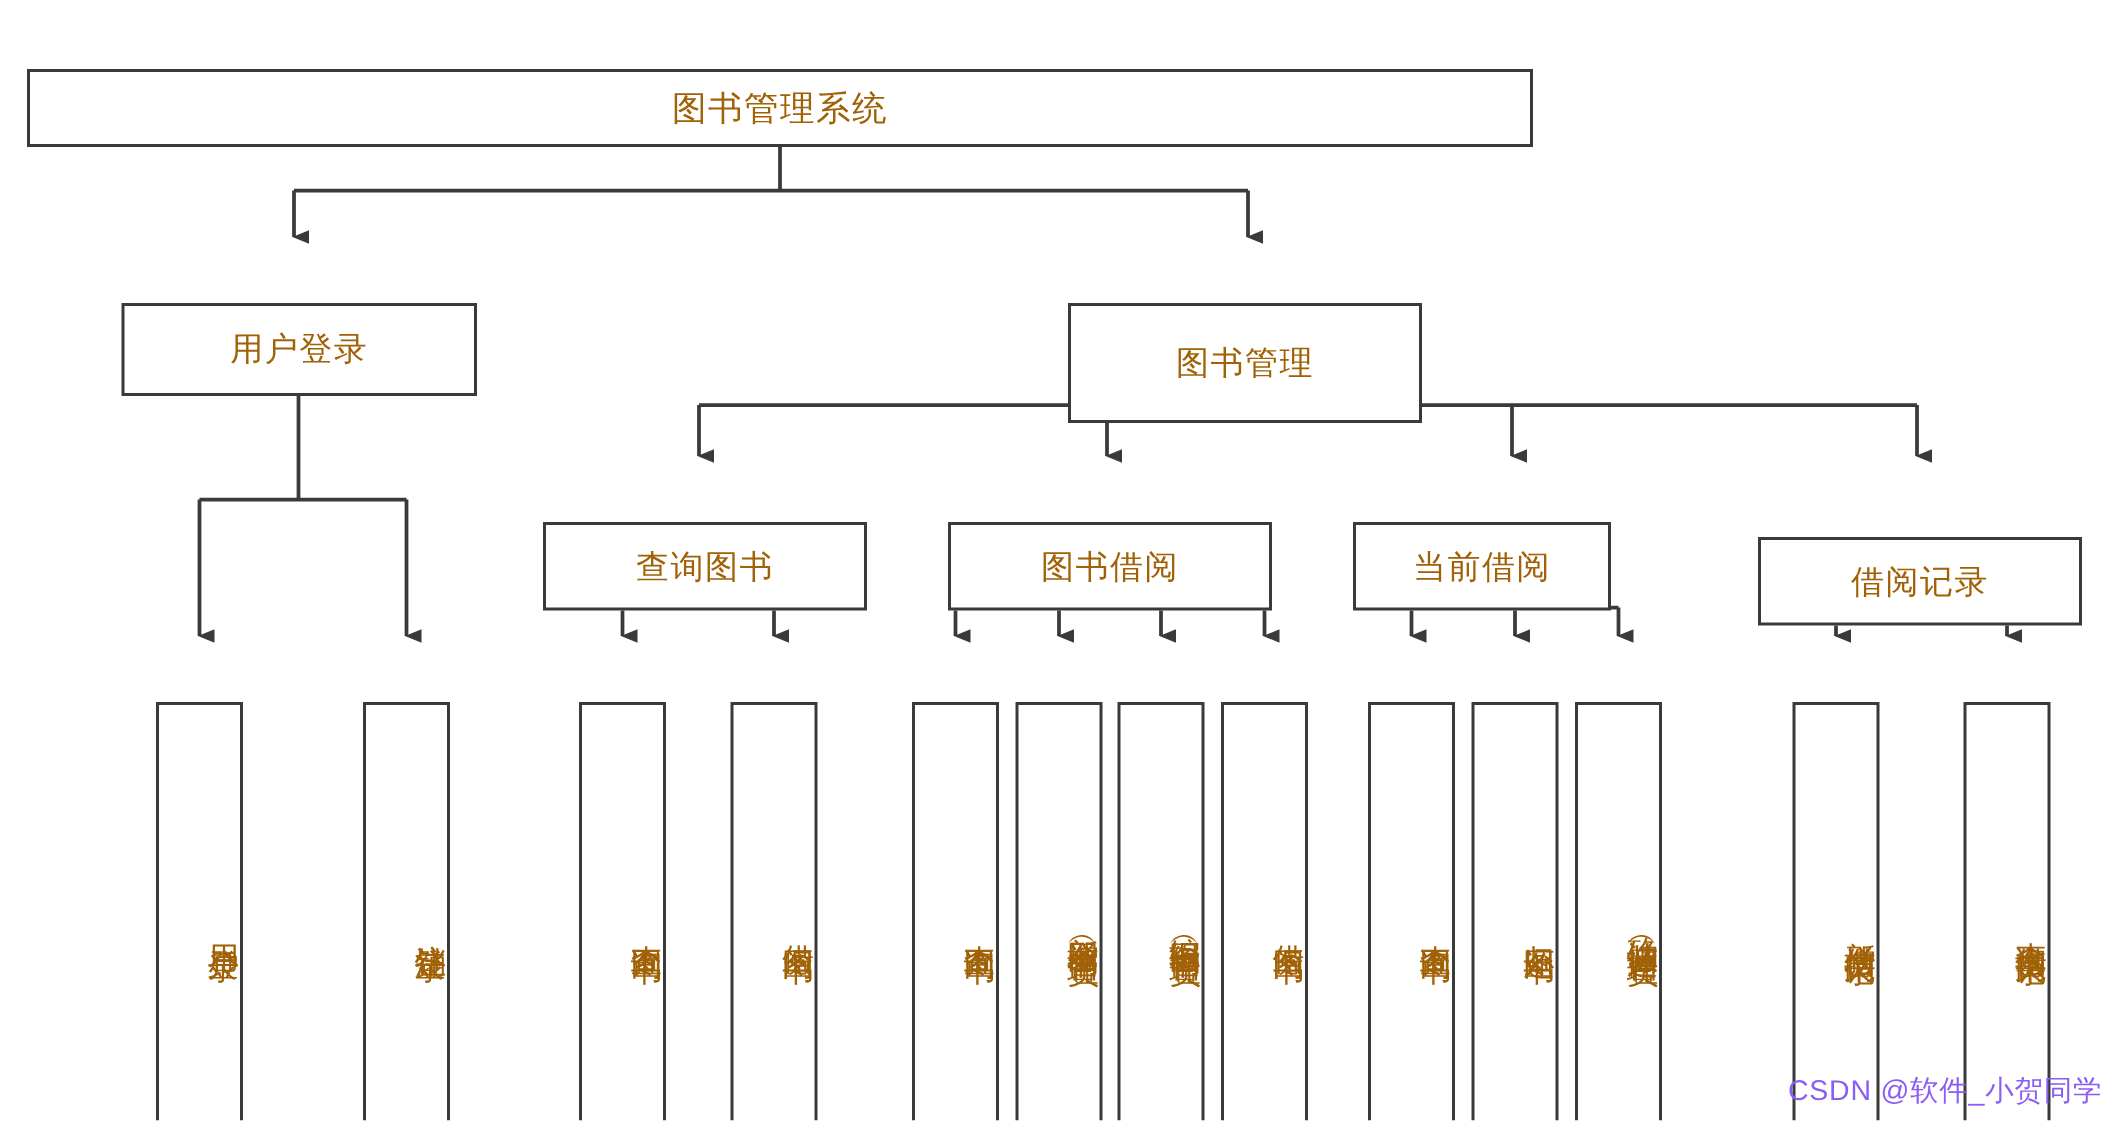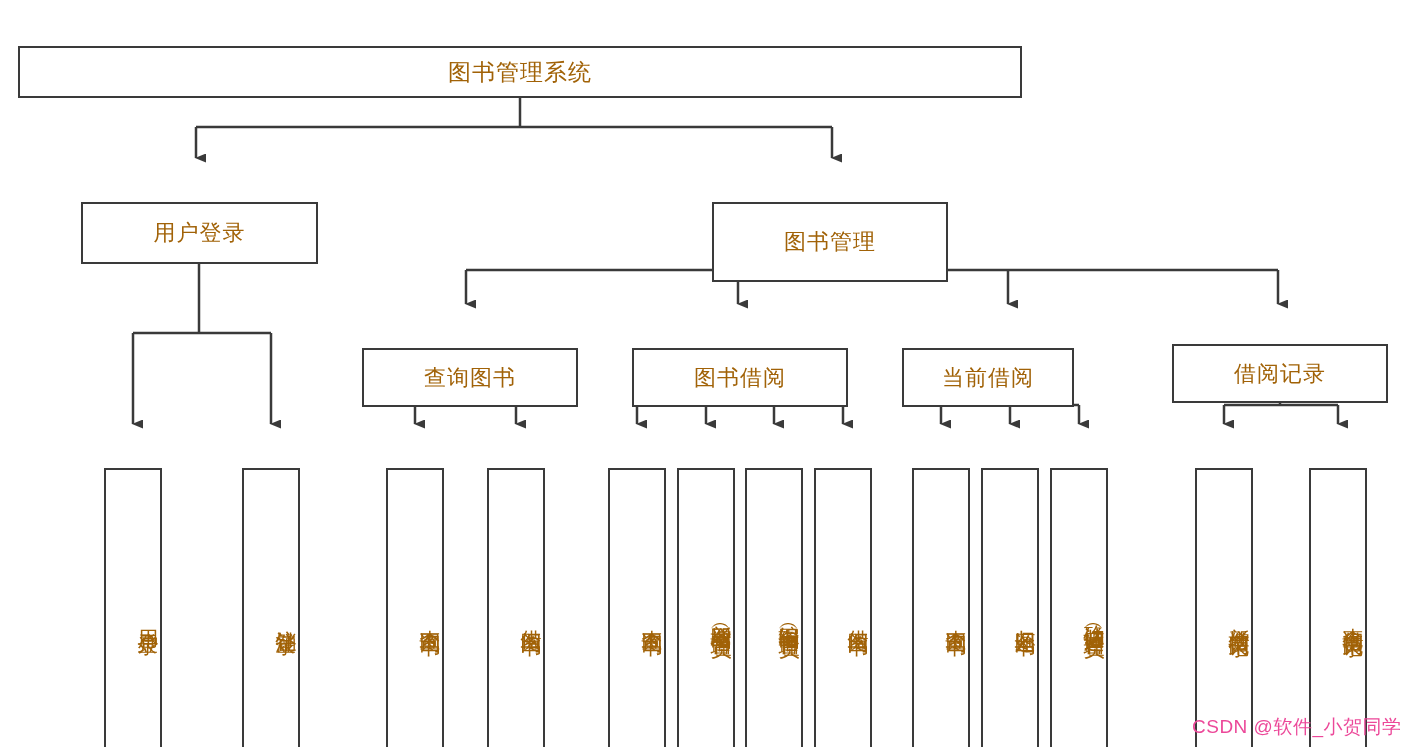--- a/index.html
+++ b/index.html
@@ -55,21 +55,21 @@
   }
   .node.vertical span {
     writing-mode: vertical-rl;
     text-orientation: upright;
     display: block;
     max-height: 100%;
   }
   .watermark {
     position: absolute;
     font-size: 19px;
-    color: #ec4899;
+    color: #8b5cf6;
     white-space: nowrap;
     letter-spacing: 0.5px;
   }
 </style>
 </head>
 <body>
 
 <div id="canvas">
 
   <svg class="connectors" viewBox="0 0 1405 747">
@@ -135,21 +135,21 @@
 
   <div class="node horizontal" style="left:362px; top:316px; width:216px; height:59px;">
     <span>查询图书</span>
   </div>
   <div class="node horizontal" style="left:632px; top:316px; width:216px; height:59px;">
     <span>图书借阅</span>
   </div>
   <div class="node horizontal" style="left:902px; top:316px; width:172px; height:59px;">
     <span>当前借阅</span>
   </div>
-  <div class="node horizontal" style="left:1172px; top:312px; width:216px; height:59px;font-family:Liberation Mono, monospace;">
+  <div class="node horizontal" style="left:1172px; top:326px; width:216px; height:59px;font-family:Liberation Mono, monospace;">
     <span>借阅记录</span>
   </div>
 
   <div class="node vertical" style="left:104px; top:436px; width:58px; height:298px;">
     <span>用户登录</span>
   </div>
   <div class="node vertical" style="left:242px; top:436px; width:58px; height:298px;">
     <span>注销登录</span>
   </div>
 

